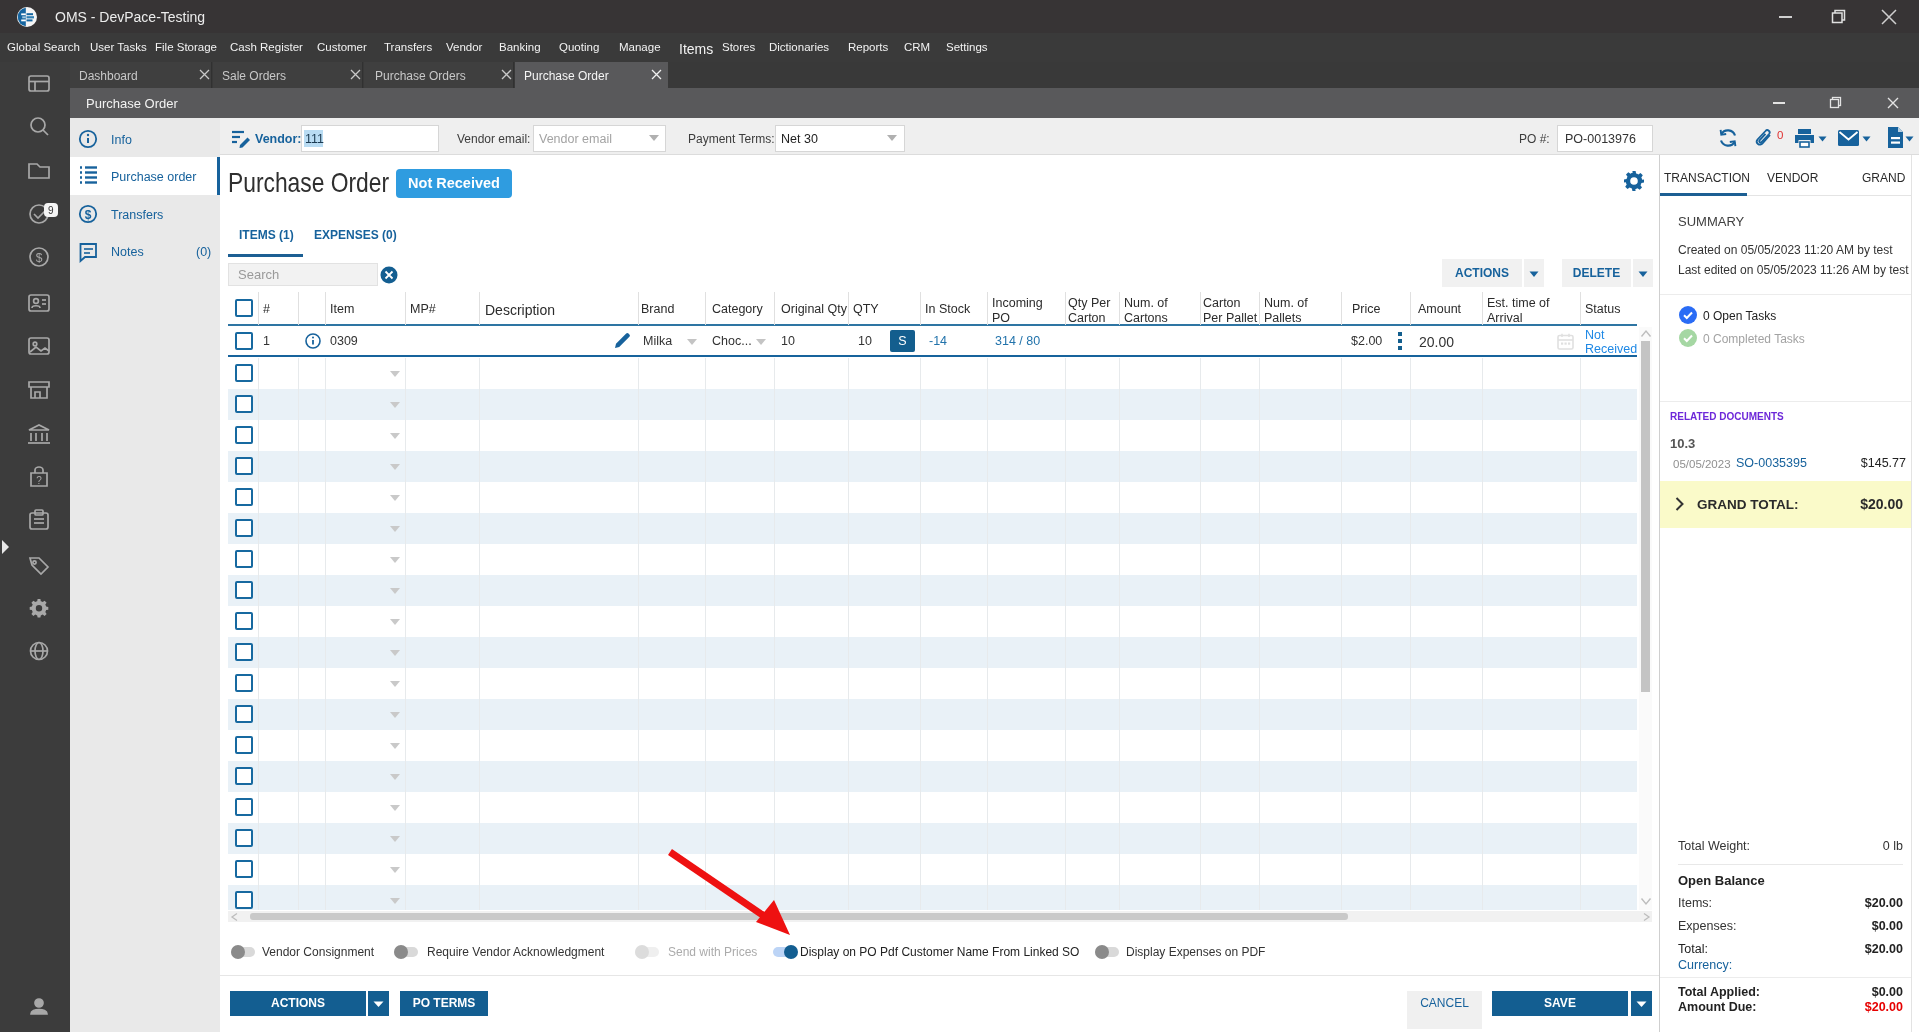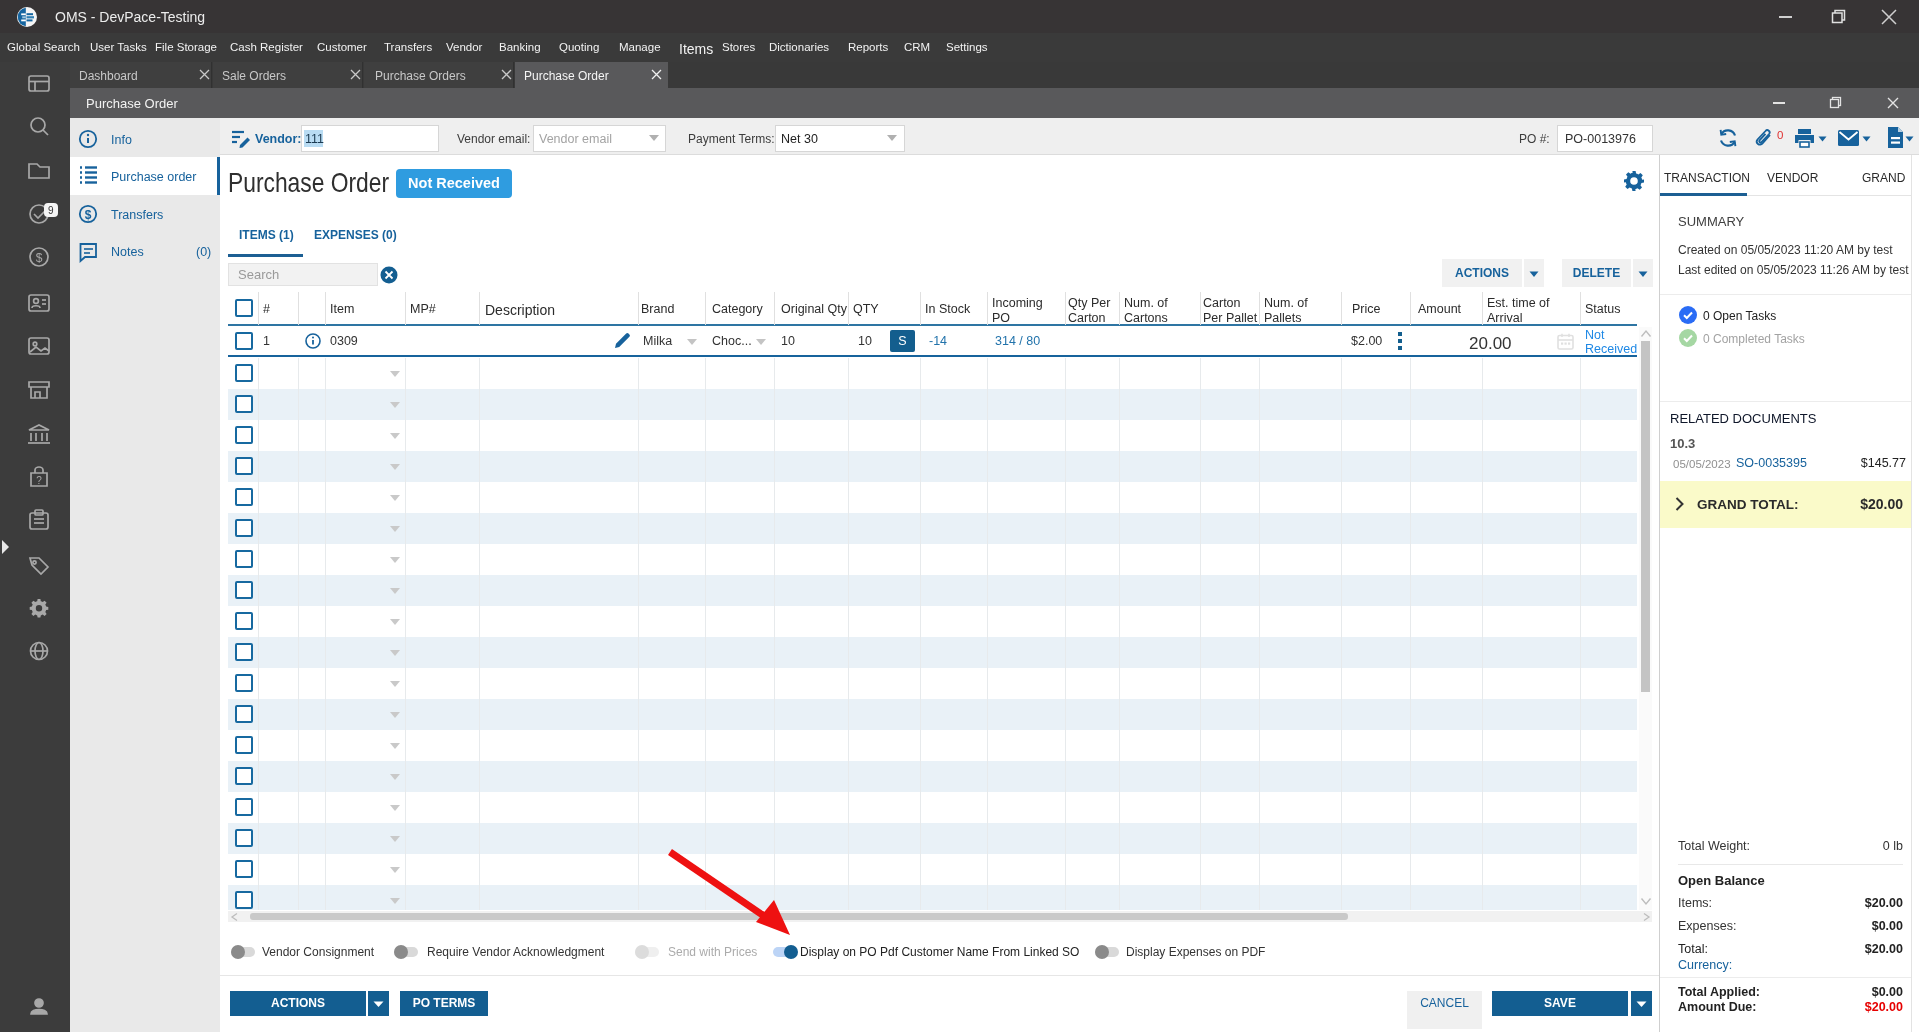--- a/index.html
+++ b/index.html
@@ -339,21 +339,21 @@
   </svg>
 <div class="tx" style="left:781px;top:334px;font-size:12.5px;color:#333">10</div>
 <div class="tx" style="left:858px;top:334px;font-size:12.5px;color:#333">10</div>
 <div class="a" style="left:890px;top:330px;width:25px;height:22px;background:#135e8e;border-radius:2px;color:#fff;font-size:12.5px;text-align:center;line-height:22px">S</div>
 <div class="tx" style="left:929px;top:334px;font-size:12.5px;color:#2273ab">-14</div>
 <div class="tx" style="left:995px;top:334px;font-size:12.5px;color:#2273ab">314 / 80</div>
 <div class="tx" style="left:1351px;top:334px;font-size:12.5px;color:#333">$2.00</div>
 <div class="a" style="left:1398px;top:332px;width:4px;height:4px;background:#135e8e"></div>
 <div class="a" style="left:1398px;top:339px;width:4px;height:4px;background:#135e8e"></div>
 <div class="a" style="left:1398px;top:346px;width:4px;height:4px;background:#135e8e"></div>
-<div class="tx" style="left:1469px;top:334px;font-size:17px;color:#333">20.00</div>
+<div class="tx" style="left:1419px;top:334px;font-size:14px;color:#333">20.00</div>
 <svg style="left:1557px;top:333px" width="17" height="17" viewBox="0 0 17 17" fill="none" stroke="#e0e0e0" stroke-width="1.6">
  <rect x="1" y="2.5" width="15" height="13.5" rx="1.5"></rect>
  <line x1="1" y1="7" x2="16" y2="7"></line>
  <line x1="5" y1="0.8" x2="5" y2="4"></line>
     <line x1="12" y1="0.8" x2="12" y2="4"></line>
  <g stroke="none" fill="#e0e0e0">
       <rect x="4" y="9.5" width="2.2" height="2.2"></rect>
       <rect x="7.5" y="9.5" width="2.2" height="2.2"></rect>
       <rect x="11" y="9.5" width="2.2" height="2.2"></rect>
     </g>
@@ -522,21 +522,21 @@
  <circle cx="9" cy="9" r="9" fill="#2a6cf5"></circle>
  <path d="M5 9.2 l2.8 2.8 L13 6.5" fill="none" stroke="#fff" stroke-width="2"></path>
 </svg>
 <div class="tx" style="left:1703px;top:309px;font-size:12px;color:#222">0 Open Tasks</div>
 <svg style="left:1679px;top:329px" width="18" height="18" viewBox="0 0 18 18">
  <circle cx="9" cy="9" r="9" fill="#a5d7a3"></circle>
  <path d="M5 9.2 l2.8 2.8 L13 6.5" fill="none" stroke="#fff" stroke-width="2"></path>
 </svg>
 <div class="tx" style="left:1703px;top:332px;font-size:12px;color:#a2a2a2">0 Completed Tasks</div>
 <div class="a" style="left:1660px;top:401px;width:251px;height:1px;background:#ececec"></div>
-<div class="tx" style="left:1670px;top:411px;font-size:13px;font-weight:normal;color:#0f172a">RELATED DOCUMENTS</div>
+<div class="tx" style="left:1670px;top:411px;font-size:10px;font-weight:bold;color:#6d28d9">RELATED DOCUMENTS</div>
 <div class="tx" style="left:1670px;top:436px;font-size:13px;font-weight:bold;color:#555">10.3</div>
 <div class="tx" style="left:1673px;top:458px;font-size:11.5px;color:#909090">05/05/2023</div>
 <div class="tx" style="left:1736px;top:456px;font-size:12.5px;color:#17629c">SO-0035395</div>
 <div class="tx" style="right:13px;top:456px;font-size:12.5px;color:#222">$145.77</div>
 <div class="a" style="left:1660px;top:481px;width:251px;height:47px;background:#fafac9"></div>
 <svg style="left:1675px;top:497px" width="9" height="14" viewBox="0 0 9 14">
     <path d="M1.5 1 L7.5 7 L1.5 13" fill="none" stroke="#333" stroke-width="2"></path>
   </svg>
 <div class="tx" style="left:1697px;top:497px;font-size:13.5px;font-weight:bold;color:#2b2b2b">GRAND TOTAL:</div>
 <div class="tx" style="right:16px;top:496px;font-size:14px;font-weight:bold;color:#2b2b2b">$20.00</div>

